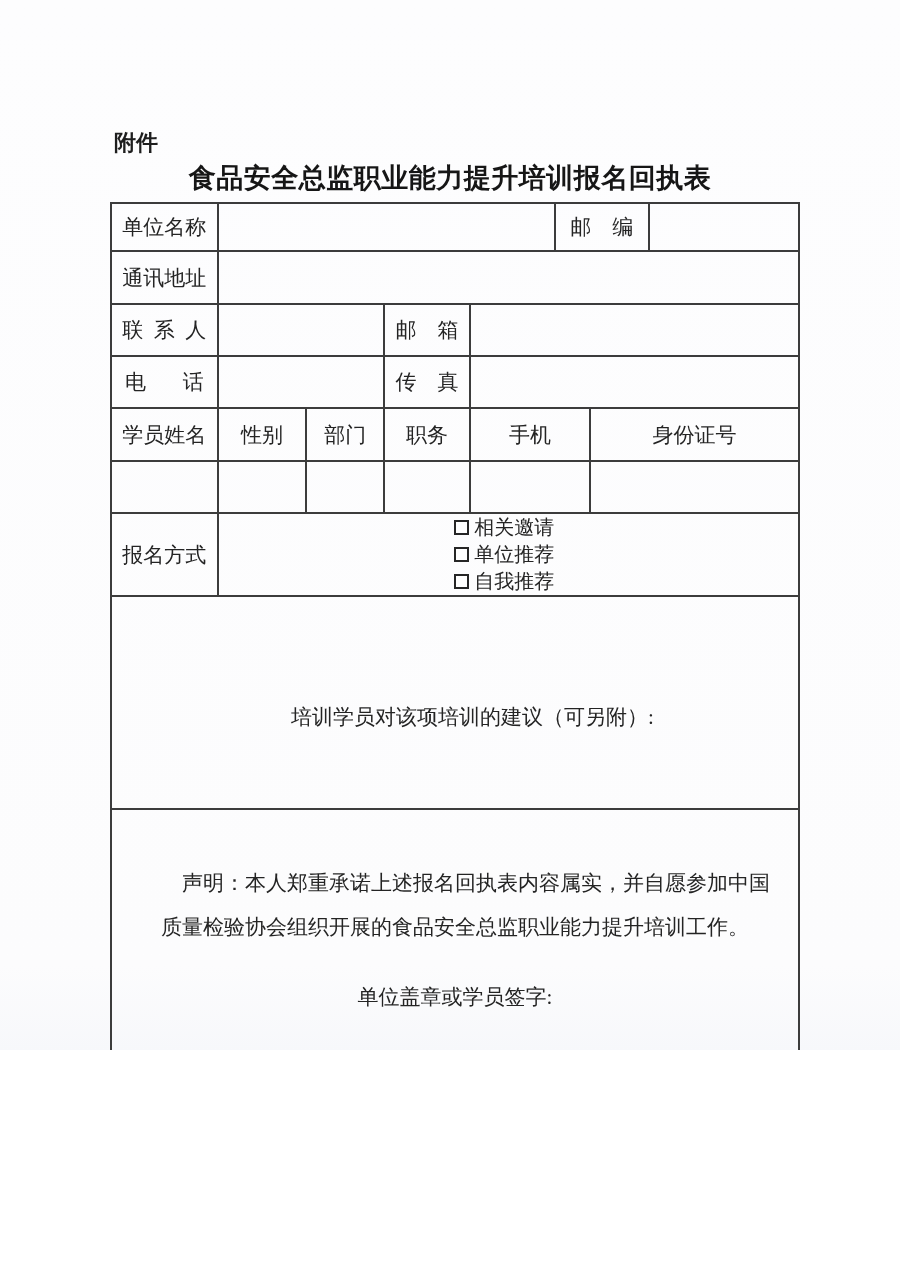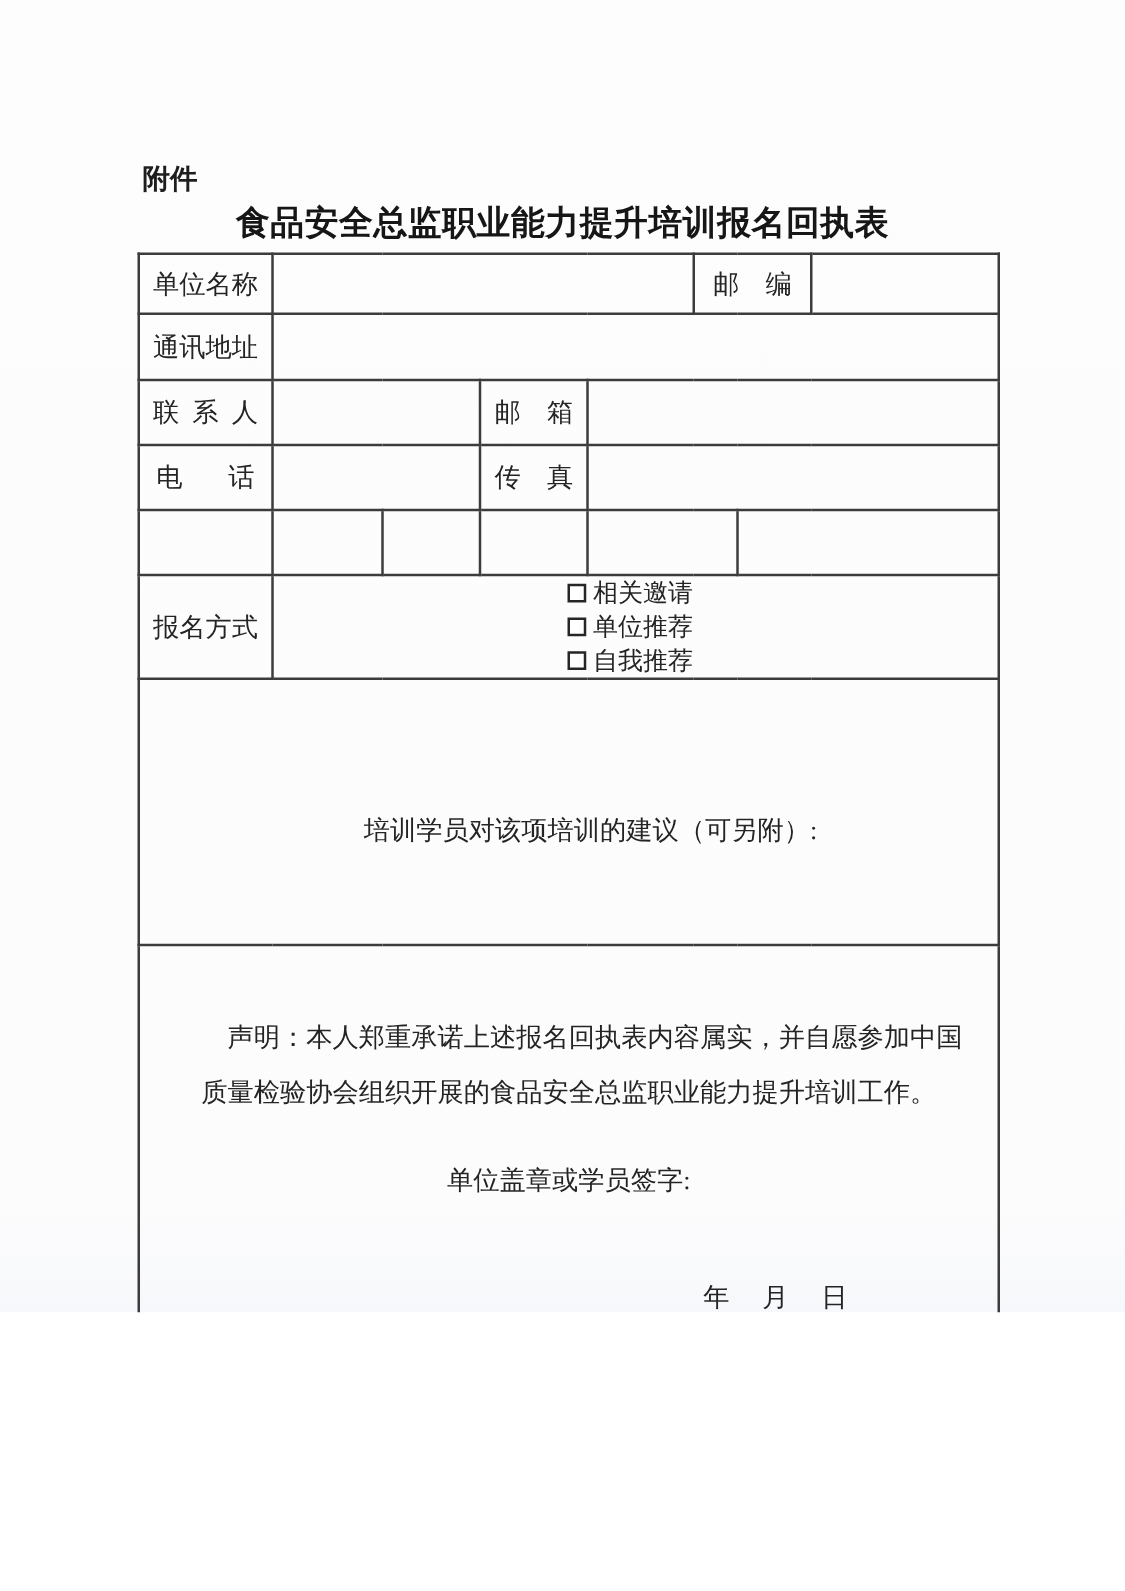--- a/index.html
+++ b/index.html
@@ -162,20 +162,28 @@
       <td colspan="4"></td>
     </tr>
 
     <tr class="r4">
       <td class="cell-label">电&nbsp;&nbsp;&nbsp;&nbsp;&nbsp;&nbsp;&nbsp;话</td>
       <td colspan="2"></td>
       <td class="cell-label">传&nbsp;&nbsp;&nbsp;&nbsp;真</td>
       <td colspan="4"></td>
     </tr>
 
+    <tr class="r5">
+      <td class="cell-label">学员姓名</td>
+      <td class="cell-label">性别</td>
+      <td class="cell-label">部门</td>
+      <td class="cell-label">职务</td>
+      <td colspan="2" class="cell-label">手机</td>
+      <td colspan="2" class="cell-label">身份证号</td>
+    </tr>
 
     <tr class="r6">
       <td></td>
       <td></td>
       <td></td>
       <td></td>
       <td colspan="2"></td>
       <td colspan="2"></td>
     </tr>
 

